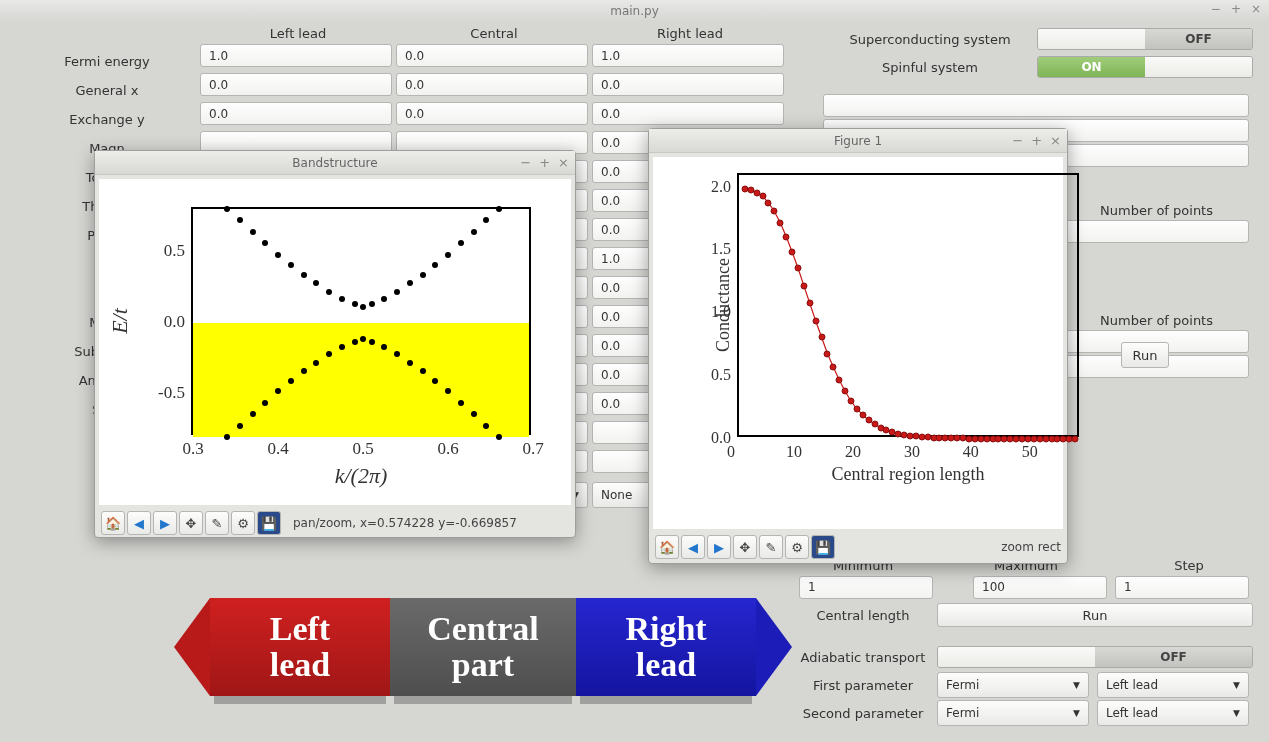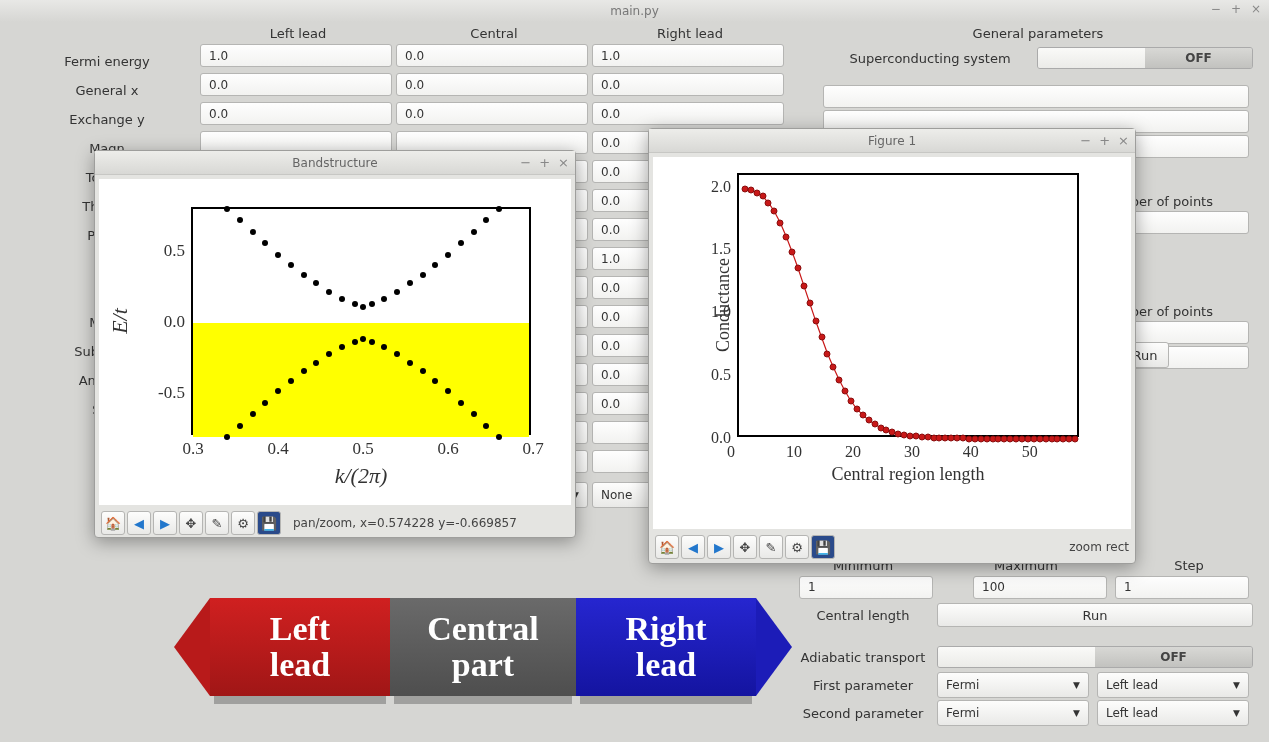--- a/index.html
+++ b/index.html
@@ -59,21 +59,21 @@
 .floatwin .twbar { height: 24px; background: linear-gradient(#ededea,#d8d8d5); display: flex; align-items: center; justify-content: center; font-size: 12px; color: #666; position: relative; border-bottom: 1px solid #c7c7c4; }
 .floatwin .twbar .ctl { position: absolute; right: 6px; display: flex; gap: 8px; color: #888; font-size: 13px; }
 .plotarea { background: #fff; margin: 4px; position: relative; }
 .mpl-toolbar { height: 28px; display: flex; align-items: center; gap: 2px; padding: 0 6px; font-size: 12px; color: #444; }
 .mpl-toolbar .ic { width: 24px; height: 24px; background: linear-gradient(#fdfdfc,#e9e9e7); border: 1px solid #b5b5b3; border-radius: 3px; display: flex; align-items: center; justify-content: center; font-size: 13px; }
 .mpl-toolbar .status { margin-left: 10px; font-size: 12px; flex: 1; }
 .mpl-toolbar .statusr { font-size: 12px; }
 
 #win-band { left: 94px; top: 128px; width: 482px; height: 388px; }
 #win-band .plotarea { height: 326px; }
-#win-fig { left: 648px; top: 106px; width: 488px; height: 436px; }
+#win-fig { left: 648px; top: 106px; width: 420px; height: 436px; }
 #win-fig .plotarea { height: 372px; }
 
 
 .axisbox { position: absolute; border: 2px solid #000; }
 #band-axes { left: 92px; top: 28px; width: 340px; height: 228px; }
 #band-fill { position: absolute; left: 0; top: 114px; width: 100%; height: 114px; background: #ffff00; }
 .ytick { position: absolute; left: -58px; width: 50px; text-align: right; font-size: 17px; font-family: Georgia, serif; }
 .xtick { position: absolute; bottom: -26px; width: 40px; text-align: center; font-size: 17px; font-family: Georgia, serif; transform: translateX(-50%); }
 .ylab { position: absolute; left: -86px; top: 50%; transform: translateY(-50%) rotate(-90deg); font-size: 22px; font-style: italic; font-family: Georgia, serif; }
 .xlab { position: absolute; left: 50%; bottom: -56px; transform: translateX(-50%); font-size: 22px; font-style: italic; font-family: Georgia, serif; }
@@ -210,26 +210,32 @@
           <span class="tri">▼</span>
         </div>
       <div class="sel">
           <span>None</span>
           <span class="tri">▼</span>
         </div>
     </div>
   </div>
 
   <div class="rightpanel">
-    <h4>General parameters</h4>
     <div class="optrow">
       <div class="lab">Superconducting system</div>
       <div class="toggle">
         <div class="half blank"></div>
         <div class="half off">OFF</div>
+      </div>
+    </div>
+    <div class="optrow">
+      <div class="lab">Spinful system</div>
+      <div class="toggle">
+        <div class="half on">ON</div>
+        <div class="half blank"></div>
       </div>
     </div>
     <div style="height:10px"></div>
     <div class="inhidden">
         <div class="input"></div>
       </div>
     <div class="inhidden">
         <div class="input"></div>
       </div>
     <div class="inhidden">

